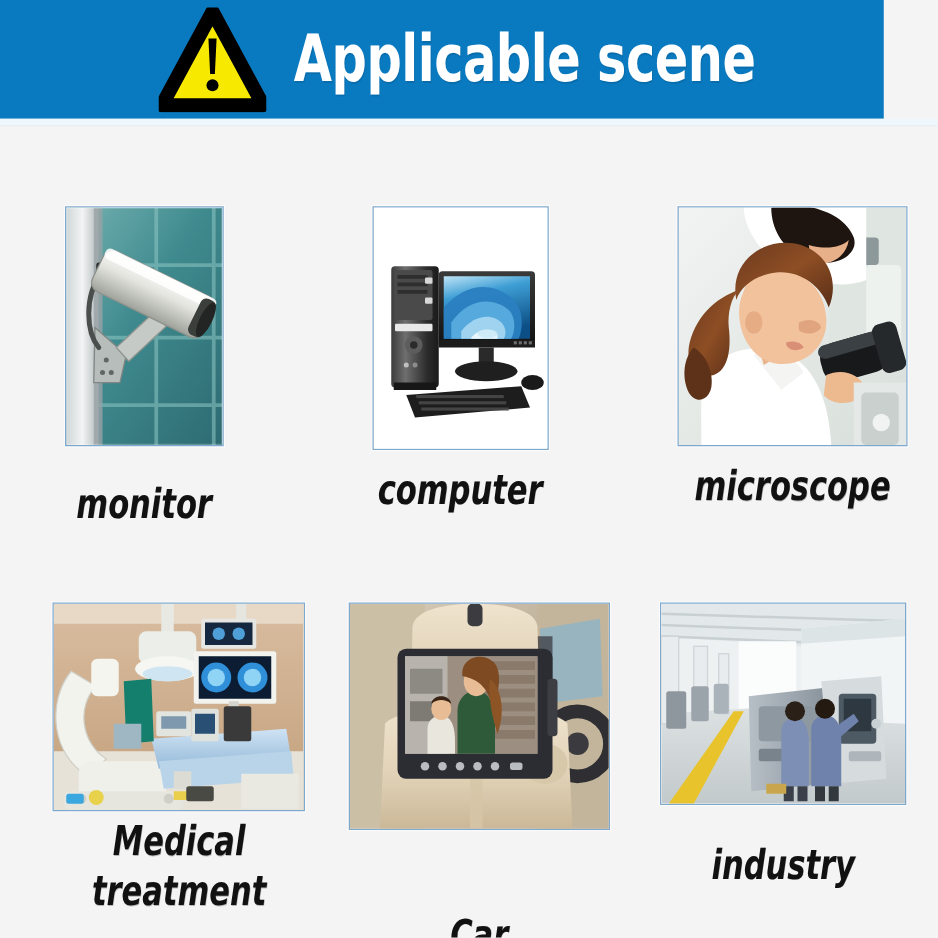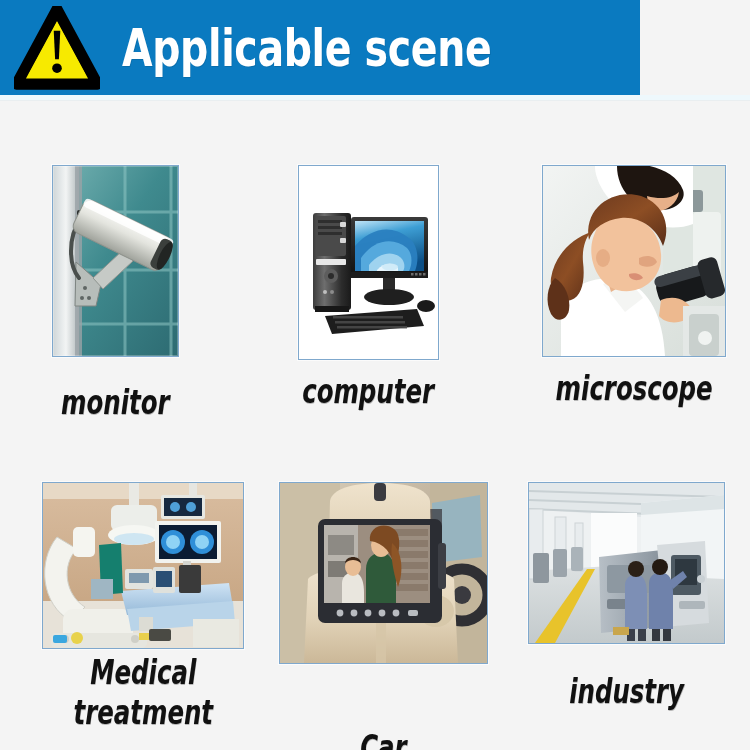--- a/index.html
+++ b/index.html
@@ -16,26 +16,26 @@
     position: relative;
     width: 750px;
     height: 750px;
     background: #f4f4f4;
   }
 
   
   .header {
     position: absolute;
     left: 0; top: 0;
-    width: 640px;
+    width: 707px;
     height: 95px;
     background: #0a7ac0;
     display: flex;
     align-items: center;
-    justify-content: flex-start;
+    justify-content: flex-end;
   }
   .header-inner {
     display: flex;
     align-items: center;
     gap: 22px;
     transform: translateX(14px);
   }
 
   .warn-icon {
     width: 86px;

